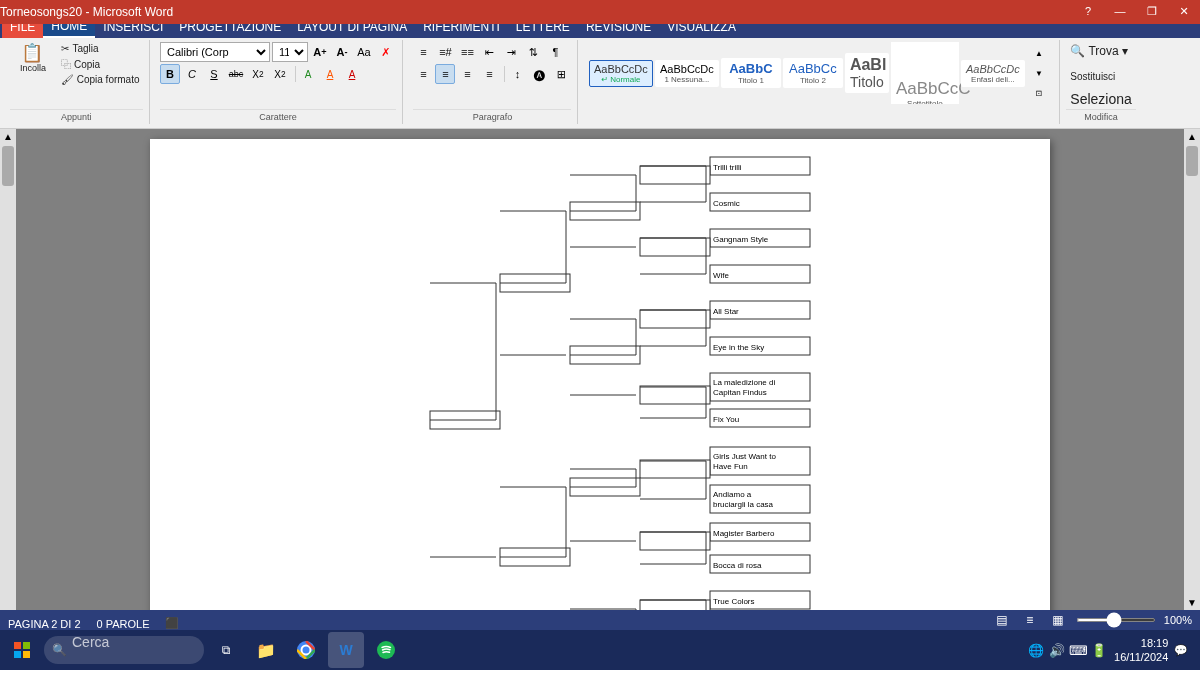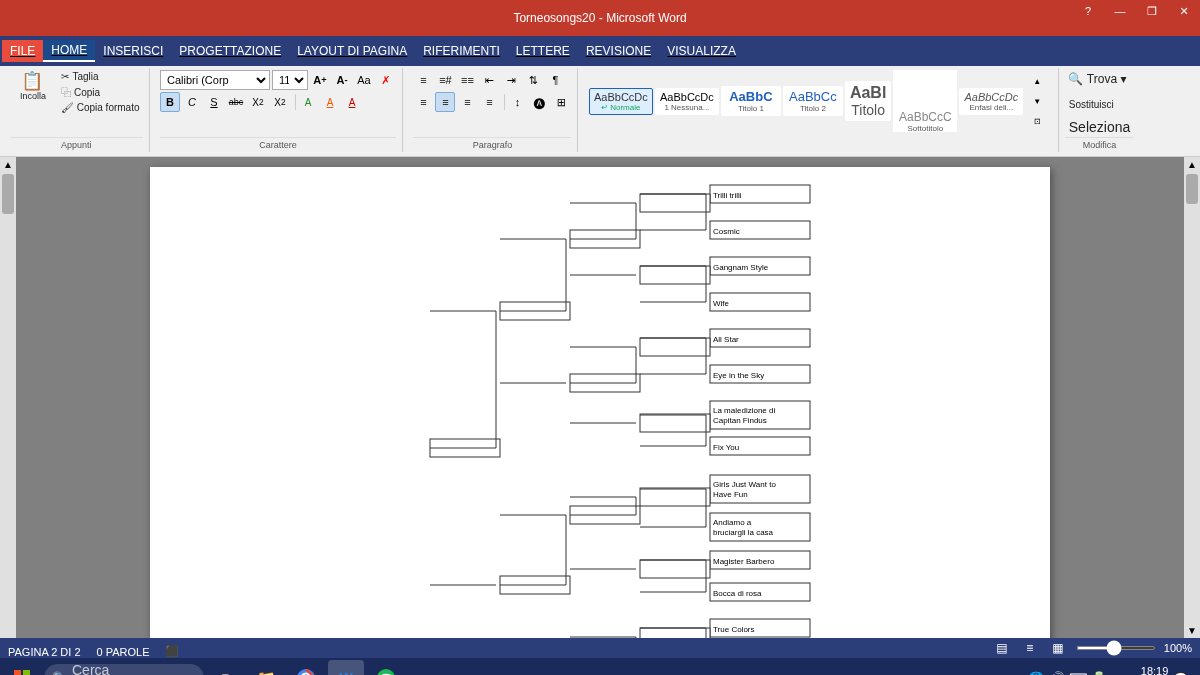--- a/index.html
+++ b/index.html
@@ -1,24 +1,23 @@
 <!DOCTYPE html>
 <html><head>
   <meta charset="utf-8">
   <style>
     * { margin: 0; padding: 0; box-sizing: border-box; }
     body { width: 1200px; height: 675px; overflow: hidden; font-family: 'Segoe UI', Arial, sans-serif; background: #fff; }
 
     
     #title-bar {
-      height: 36px;
+      height: 24px;
       background: #c0392b;
       display: flex;
       align-items: center;
-      justify-content: center;
       color: white;
       font-size: 12px;
       position: relative;
     }
     #title-bar .win-controls {
       position: absolute;
       right: 0;
       top: 0;
       display: flex;
       height: 22px;
@@ -38,26 +37,25 @@
       right: 96px;
       top: 0;
       height: 22px;
       width: 32px;
       display: flex; align-items: center; justify-content: center;
       color: white; font-size: 11px;
     }
 
     
     #menu-bar {
-      height: 30px;
+      height: 14px;
       background: #2c3e7a;
       display: flex;
-      align-items: center;
+      align-items: flex-end;
       padding: 0 2px;
-      text-decoration: underline;
     }
     .menu-item {
       color: white;
       font-size: 12px;
       padding: 2px 8px;
       cursor: pointer;
       height: 22px;
       display: flex;
       align-items: center;
     }
@@ -378,21 +376,21 @@
       </div>
       <div class="style-item" style="min-width:60px;">
         <div style="font-size:13px; color:#2060c0;">AaBbCc</div>
         <div style="font-size:8px; color:#555;">Titolo 2</div>
       </div>
       <div class="style-item" style="min-width:44px;">
         <div style="font-size:16px; color:#555; font-weight:bold;">AaBl</div>
         <div style="font-size:14px; color:#555;">Titolo</div>
       </div>
       <div class="style-item" style="min-width:64px;">
-        <div style="font-size:12px; color:#888;margin-top:41px;">AaBbCcC</div>
+        <div style="font-size:17px; color:#888;margin-top:41px;">AaBbCcC</div>
         <div style="font-size:8px; color:#555;">Sottotitolo</div>
       </div>
       <div class="style-item" style="min-width:64px;">
         <div style="font-size:11px; font-style:italic; color:#555;">AaBbCcDc</div>
         <div style="font-size:8px; color:#555;">Enfasi deli...</div>
       </div>
       <div style="display:flex; flex-direction:column; gap:2px; margin-left:2px;">
         <button class="format-btn" style="font-size:8px; height:18px;">▲</button>
         <button class="format-btn" style="font-size:8px; height:18px;">▼</button>
         <button class="format-btn" style="font-size:8px; height:18px;">⊡</button>

